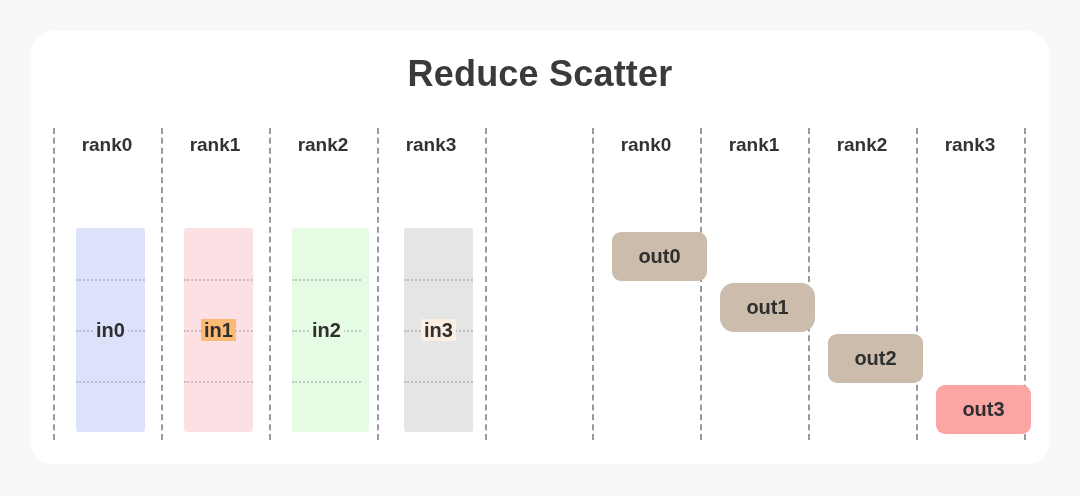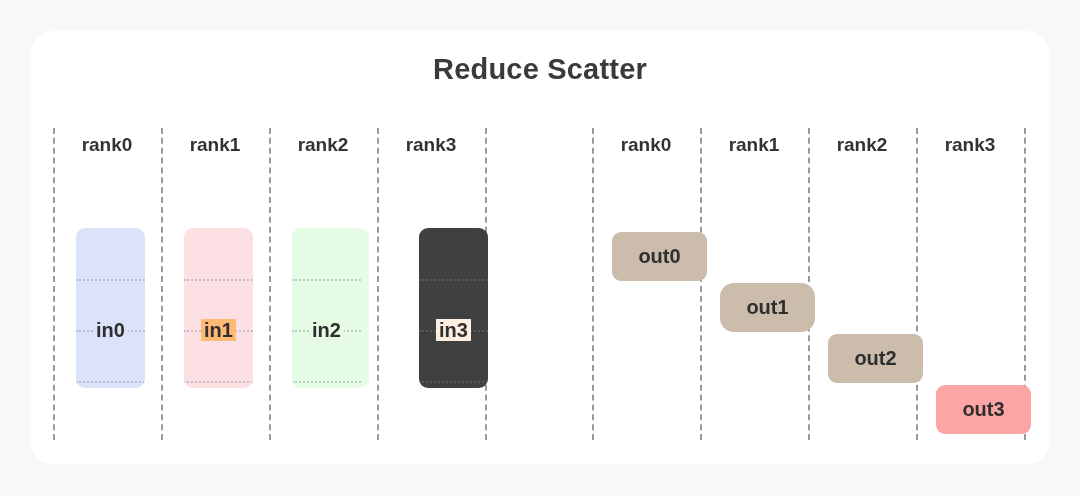--- a/index.html
+++ b/index.html
@@ -23,21 +23,21 @@
     background: #ffffff;
     border-radius: 22px;
   }
 
   #title {
     position: absolute;
     left: 0;
     top: 22px;
     width: 1018px;
     text-align: center;
-    font-size: 29px;
+    font-size: 36px;
     font-weight: bold;
     color: #3a3a3a;
     letter-spacing: 0.2px;
   }
 
   
   .group {
     position: absolute;
     top: 0;
     height: 433px;
@@ -61,22 +61,22 @@
     color: #333333;
     text-align: center;
     white-space: nowrap;
   }
 
   
   .in-block {
     position: absolute;
     top: 197px;
     width: 69px;
-    height: 160px;
-    border-radius: 9px;
+    height: 204px;
+    border-radius: 3px;
     overflow: hidden;
   }
   .in-div {
     position: absolute;
     left: 0;
     width: 69px;
     height: 0;
     border-top: 2px dotted rgba(120,128,150,0.38);
   }
   .in-div.d1 { top: 51px; }
@@ -149,21 +149,21 @@
       <div class="in-label"><span style="background: #fdba74;">in1</span></div>
     </div>
 
     <div class="in-block" id="in-block-2" style="left: 261px; background: rgb(230, 251, 227); padding-left: 8px;">
       <div class="in-div d1"></div>
       <div class="in-div d2"></div>
       <div class="in-div d3"></div>
       <div class="in-label"><span style="background: rgb(230, 251, 227);">in2</span></div>
     </div>
 
-    <div class="in-block" id="in-block-3" style="left: 388px; background: #404040;">
+    <div class="in-block" id="in-block-3" style="left: 373px; background: #e5e5e5;">
       <div class="in-div d1"></div>
       <div class="in-div d2"></div>
       <div class="in-div d3"></div>
       <div class="in-label"><span style="background: rgb(253, 238, 226);">in3</span></div>
     </div>
 
   </div>
 
   <div class="group" id="output-group">
 

